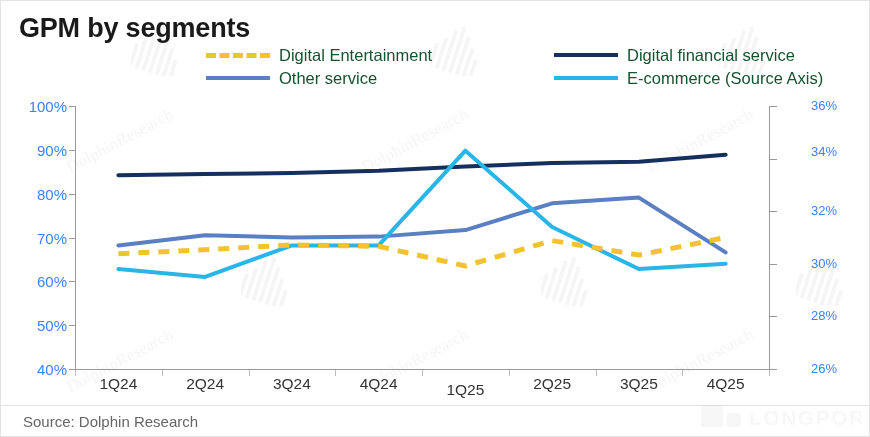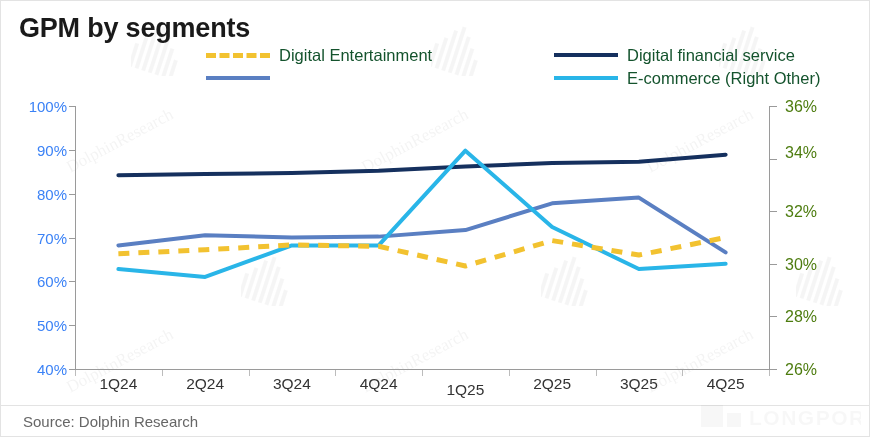--- a/index.html
+++ b/index.html
@@ -57,22 +57,22 @@
     position:absolute;left:68px;width:7px;height:1px;background:#9a9a9a;
   }
   .tick-right{
     position:absolute;left:769px;width:7px;height:1px;background:#9a9a9a;
   }
   .ylabel-left{
     position:absolute;right:0;width:52px;text-align:right;
     font-size:15px;color:#3b82f6;line-height:1;
   }
   .ylabel-right{
-    position:absolute;left:0;width:52px;text-align:left;
-    font-size:16px;color:#4d7c0f;line-height:1;
+    position:absolute;left:0;width:52px;text-align:right;
+    font-size:13px;color:#3b82f6;line-height:1;
   }
   #yaxis-left-labels{position:absolute;left:8px;top:105px;width:58px;height:264px;}
   #yaxis-right-labels{position:absolute;left:784px;top:105px;width:60px;height:264px;}
   .xlabel{
     position:absolute;top:374px;
     font-size:15.5px;color:#333;
     text-align:center;width:80px;
     line-height:1.2;
   }
   .xtick{
@@ -192,24 +192,25 @@
     <div class="legend-item">
       <span class="legend-swatch dashed" id="sw0" style="border-top-color: rgb(242, 194, 48);"></span>
       <span class="legend-label">Digital Entertainment</span>
     </div>
     <div class="legend-item">
       <span class="legend-swatch" id="sw1" style="border-top-color: rgb(21, 48, 94);"></span>
       <span class="legend-label">Digital financial service</span>
     </div>
     <div class="legend-item">
       <span class="legend-swatch" id="sw2" style="border-top-color: rgb(90, 127, 194);"></span>
+      <span class="legend-label">Other service</span>
     </div>
     <div class="legend-item">
       <span class="legend-swatch" id="sw3" style="border-top-color: rgb(41, 181, 232);"></span>
-      <span class="legend-label">E-commerce (Right Other)</span>
+      <span class="legend-label">E-commerce (Source Axis)</span>
     </div>
   </div>
 
   <div id="axis-left"></div>
   <div id="axis-right"></div>
   <div id="axis-bottom"></div>
 
   <div id="yaxis-left-labels">
       <div class="ylabel-left" style="top: -7px;">100%</div>
       <div class="ylabel-left" style="top: 36.8333px;">90%</div>

